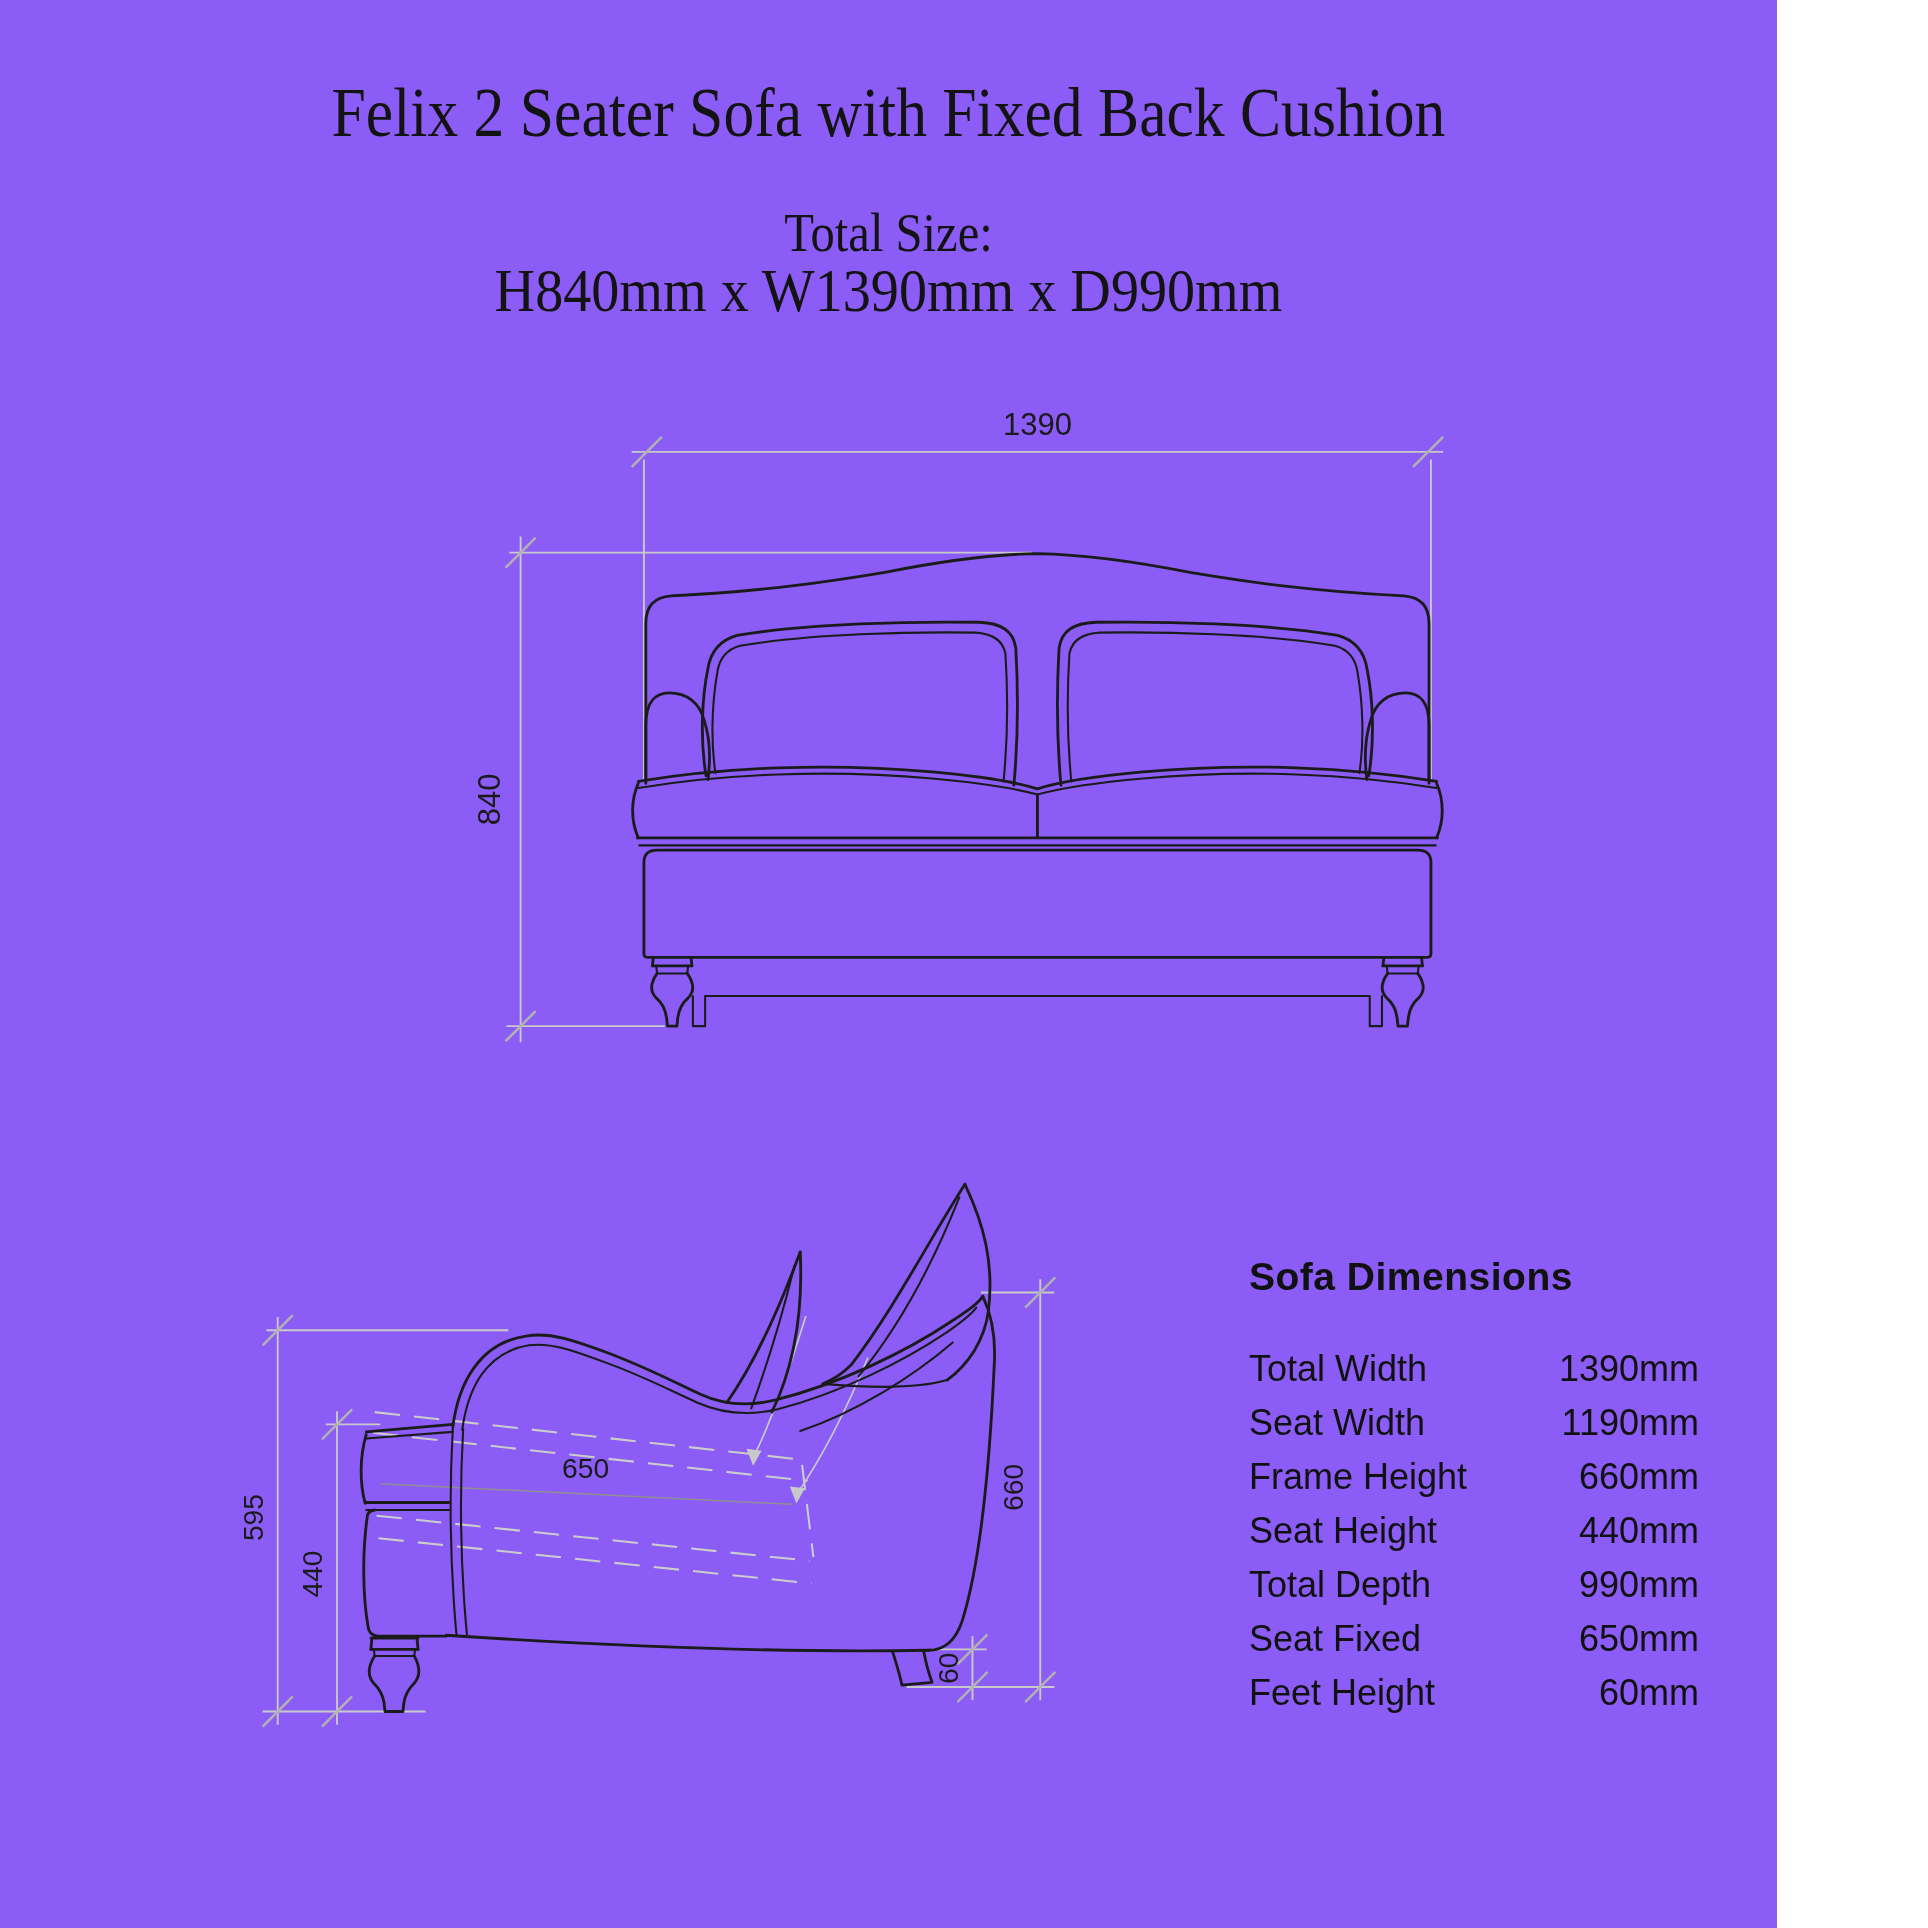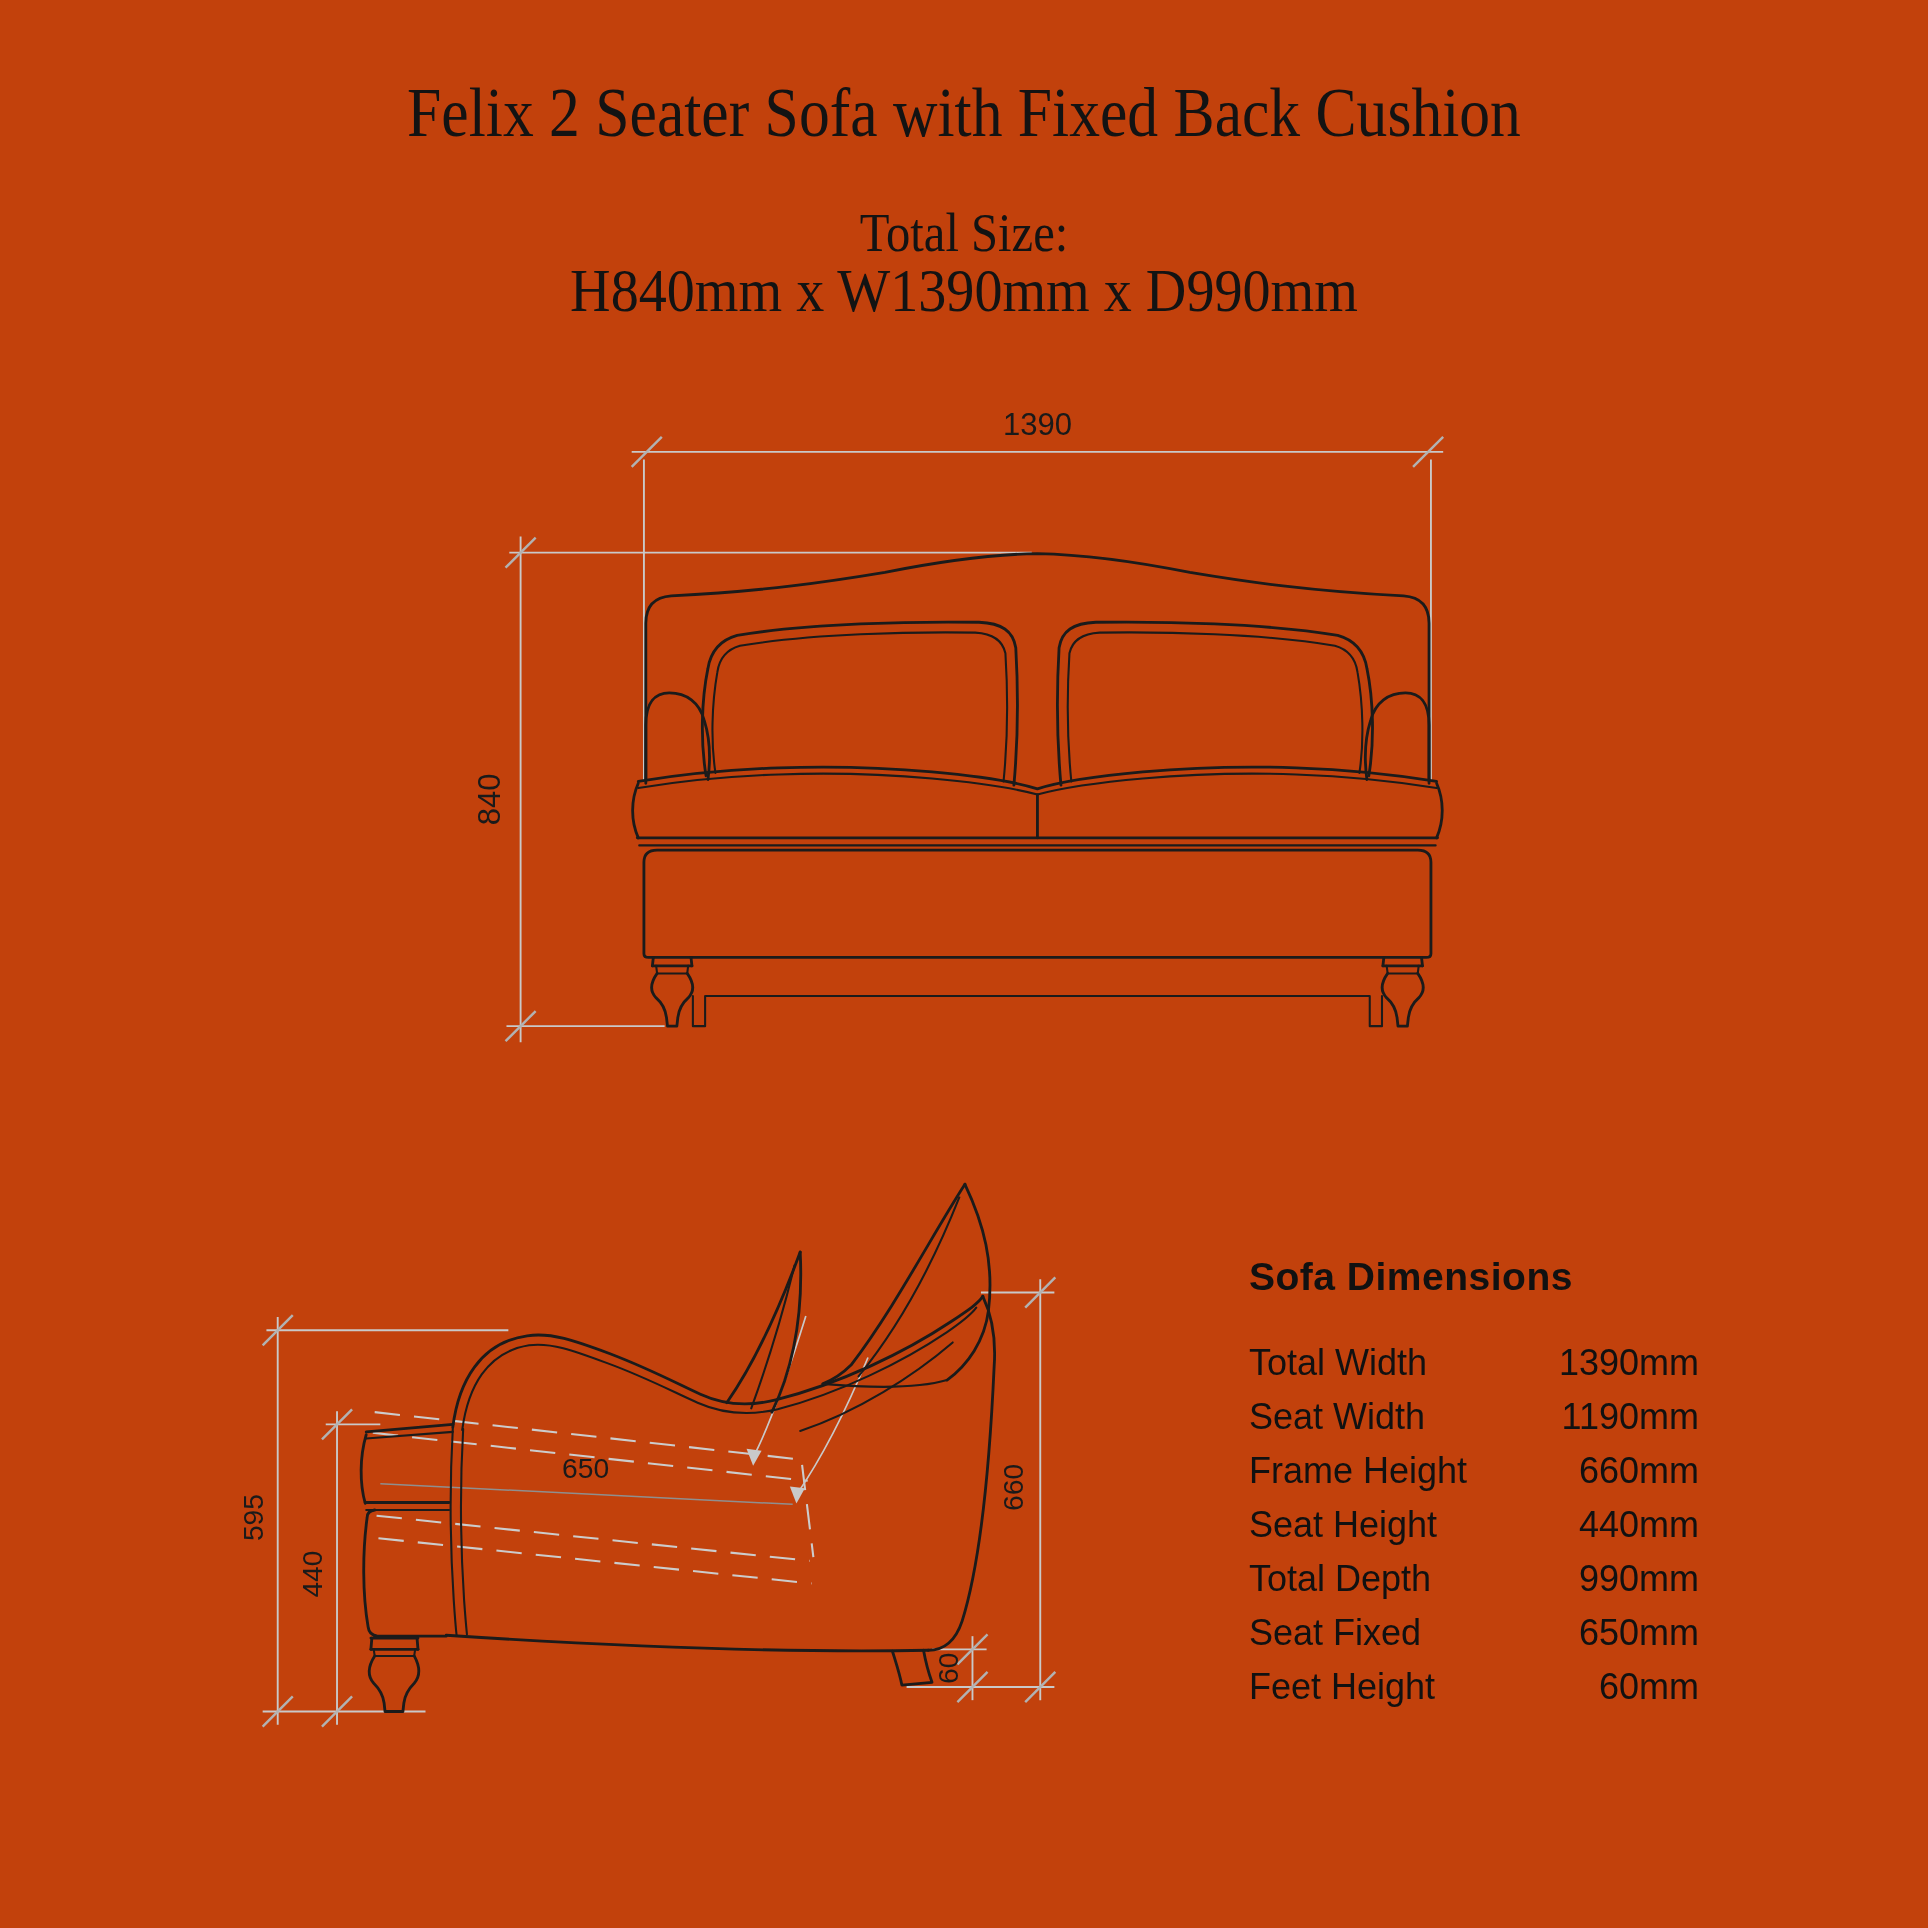--- a/index.html
+++ b/index.html
@@ -1,17 +1,17 @@
 <!DOCTYPE html>
 <html style="font-size:15px"><head>
 <meta charset="utf-8">
 <style>
   html,body{margin:0;padding:0;background:#ffffff;}
   .sheet{
-    position:relative;width:1928px;height:1928px;background:#c2410c;overflow:hidden;
+    position:relative;width:1777px;height:1928px;background:#8b5cf6;overflow:hidden;
     font-family:"Liberation Sans",sans-serif;color:#161616;
   }
   
   .hdr{position:absolute;left:0;right:0;top:0;text-align:center;}
   .title{
     position:absolute;left:0;right:0;top:73px;margin:0;
     font-family:"Liberation Serif",serif;font-weight:400;font-size:70px;
     transform:scaleX(.88);letter-spacing:0;color:#131313;white-space:nowrap;
   }
   .size-heading{
@@ -35,21 +35,21 @@
   .ghead {fill:#c9c9c9;stroke:none;}
   .mid   {fill:none;stroke:#8f8f8f;stroke-width:1.6;}
   .dlabel{font-family:"Liberation Sans",sans-serif;font-size:33px;fill:#1a1a1a;}
   .dlabel-s{font-family:"Liberation Sans",sans-serif;font-size:30px;fill:#1a1a1a;}
   
   .dims-table{position:absolute;left:1249px;top:1239px;width:450px;}
   .dims-table h2{
     margin:16px 0 43px 0;font-size:39px;font-weight:700;letter-spacing:0.5px;color:#111;
   }
   .trow{
-    display:flex;justify-content:space-between;align-items:flex-start;
+    display:flex;justify-content:space-between;align-items:center;
     height:54px;font-size:36px;color:#111;
   }
   .tvalue{text-align:right;}
 </style>
 </head>
 <body>
 
 <div class="sheet">
 
   <div class="hdr">

